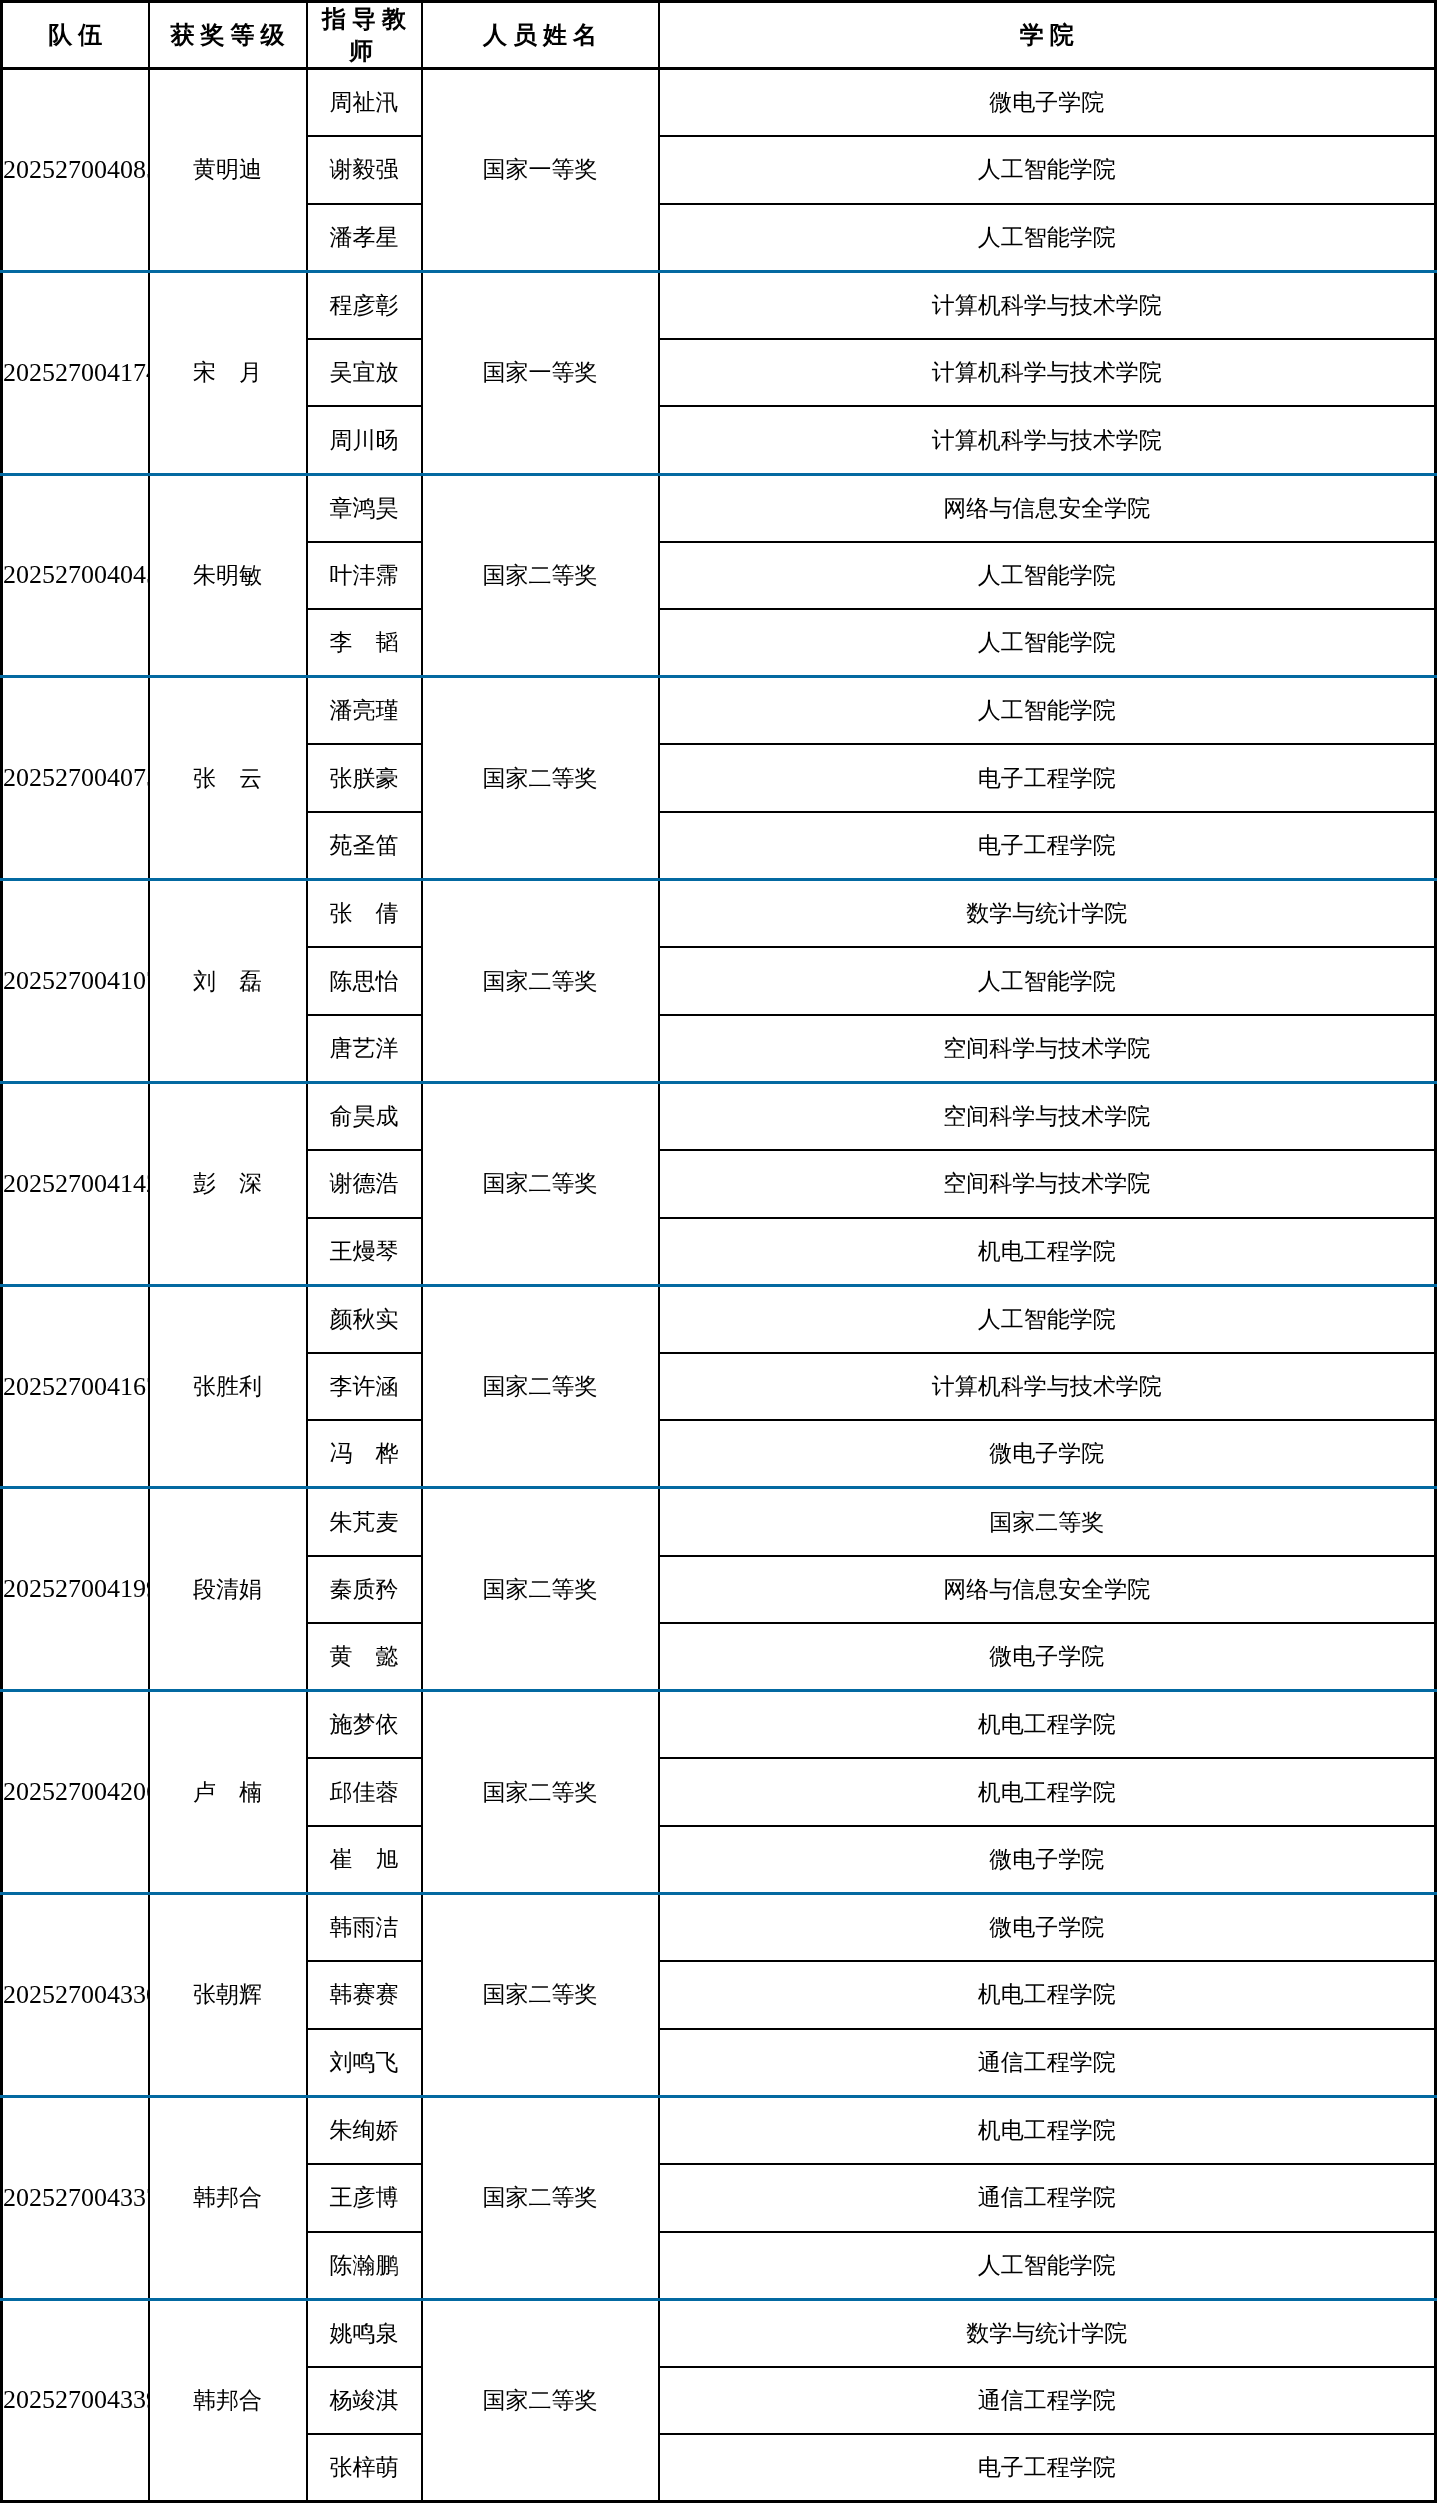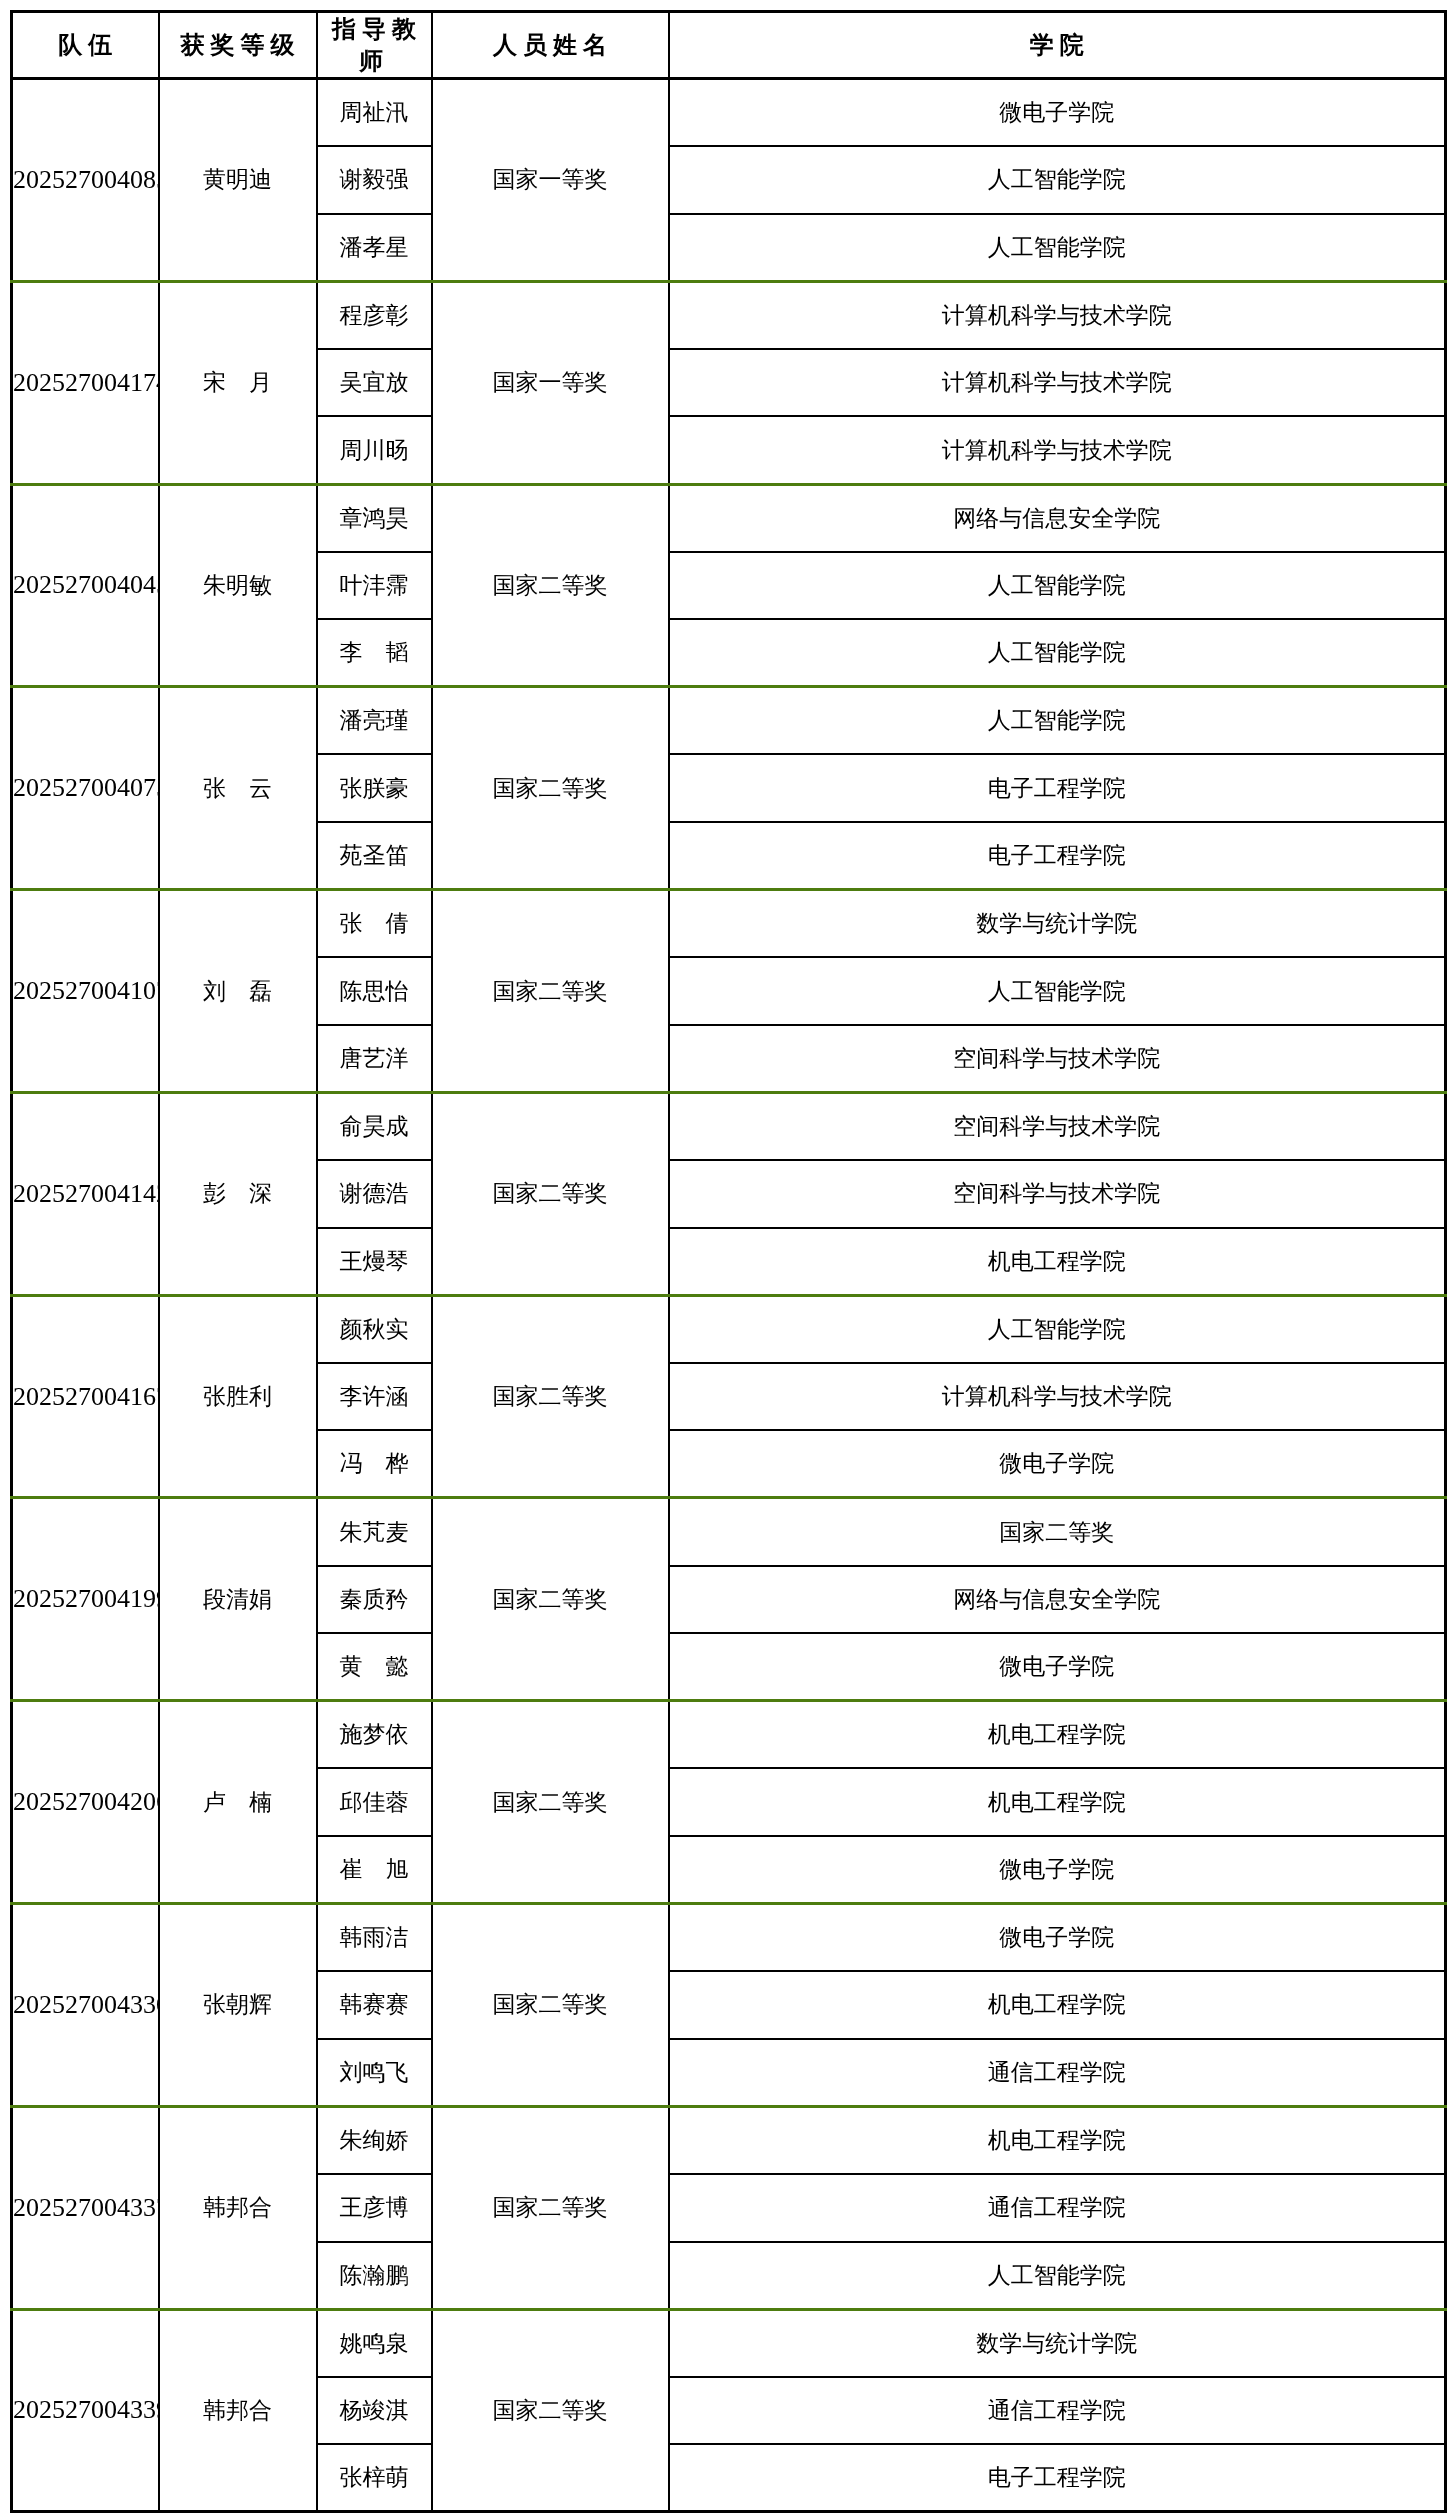--- a/index.html
+++ b/index.html
@@ -10,21 +10,20 @@
   body {
     width: 1454px;
     height: 2514px;
     font-family: "Liberation Serif", serif;
     color: #000000;
   }
   .page {
     box-sizing: border-box;
     width: 1454px;
     height: 2514px;
-    padding: 10px;
   }
   table.awards {
     border-collapse: collapse;
     table-layout: fixed;
     width: 1434px;
     height: 2494px;
     background: #ffffff;
     border: 3px solid #000000;
   }
   col.c-team    { width: 147px; }
@@ -45,21 +44,21 @@
   }
   th {
     font-family: "Liberation Sans", sans-serif;
     font-weight: 700;
     font-size: 24px;
     letter-spacing: 6px;
     text-indent: 6px; 
     border-bottom: 3px solid #000000;
   }
   tr.team-start td {
-    border-top: 3px solid #4d7c0f;
+    border-top: 3px solid #0369a1;
   }
   td.cell-team {
     font-size: 26px;
     font-family: "Liberation Serif", serif;
   }
   td.cell-advisor,
   td.cell-member,
   td.cell-award,
   td.cell-college {
     font-size: 23px;

